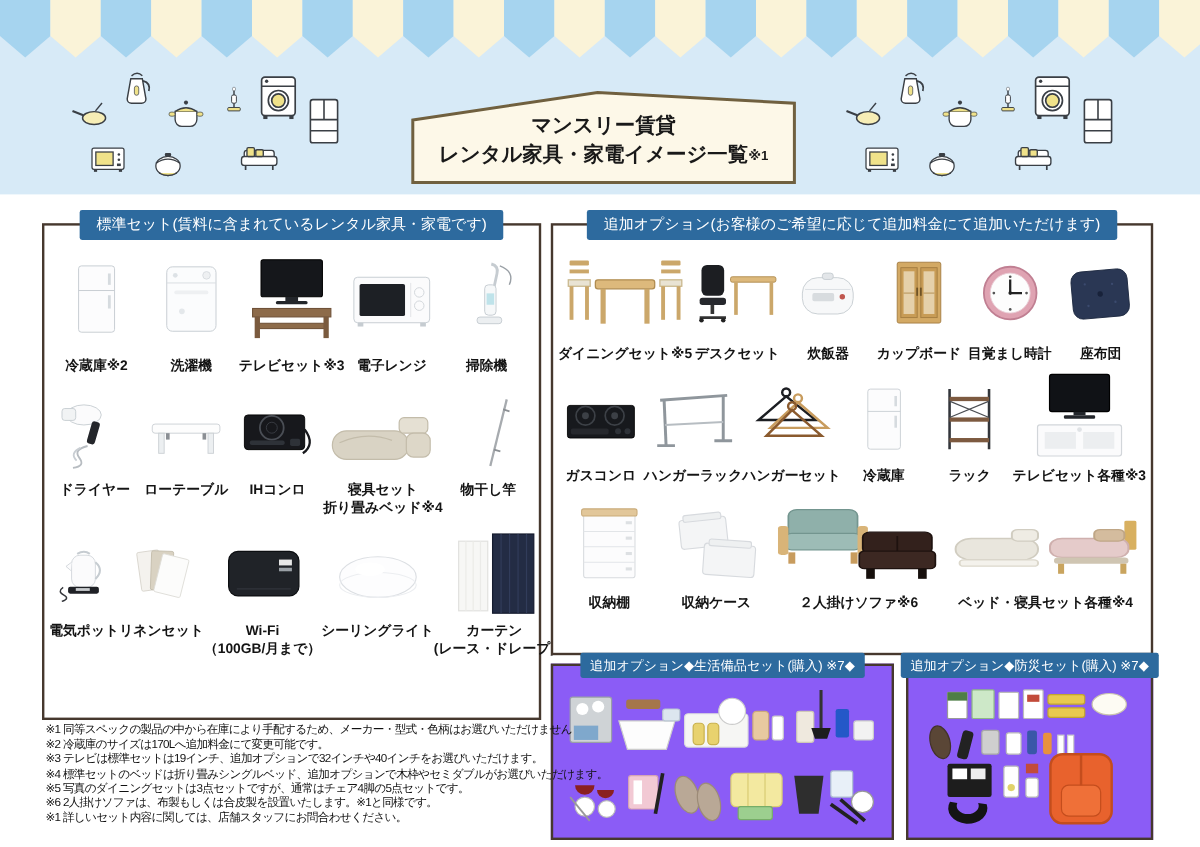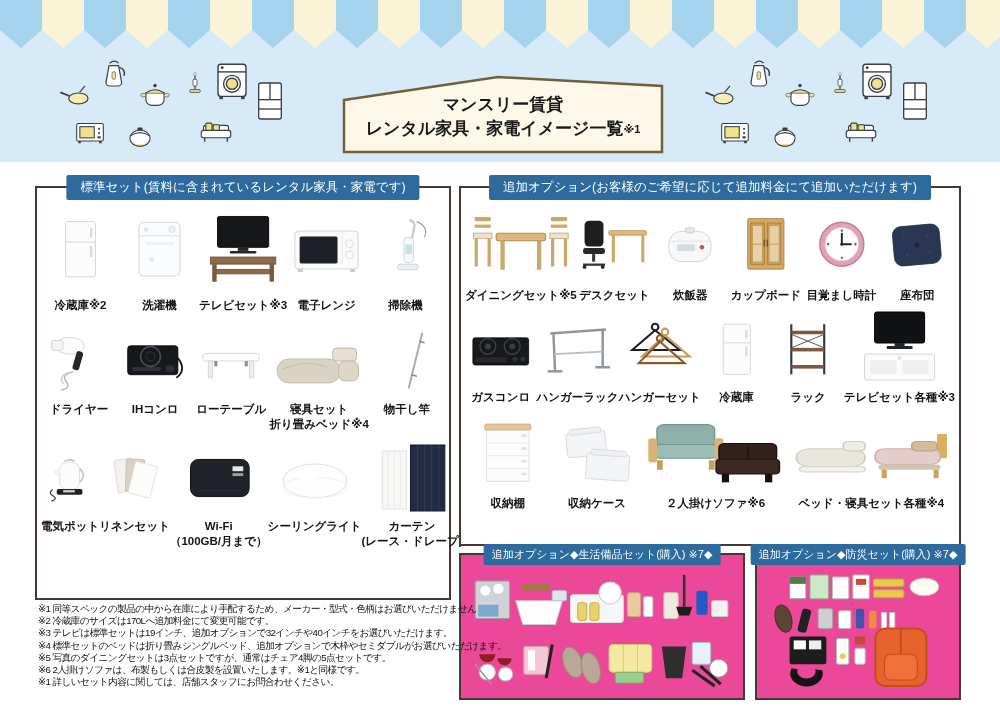--- a/index.html
+++ b/index.html
@@ -28,21 +28,21 @@
 .cell{position:relative}
 .pic{display:flex;align-items:flex-end;justify-content:center}
 .pic svg{width:100%;height:100%}
 .r-std1 .pic{height:96px}
 .r-std2 .pic{height:82px}
 .r-std3 .pic{height:80px}
 .r-opt1 .pic{height:86px}
 .r-opt2 .pic{height:80px}
 .r-opt3 .pic{height:84px}
 .lbl{font-weight:bold;font-size:11.5px;color:#141414;line-height:1.3;white-space:nowrap}
-.box{position:absolute;background:#ec4899;border:2px solid var(--panel-border,#46382e)}
+.box{position:absolute;background:#8b5cf6;border:2px solid var(--panel-border,#46382e)}
 .life{left:459px;top:553px;width:286px;height:147px}
 .dis{left:755px;top:553px;width:206px;height:147px}
 .box .pill{font-size:11px;padding:3px 8px;top:-11px}
 .box .art{position:absolute;inset:12px 4px 4px;display:flex}
 .box .art svg{width:100%;height:100%}
 .footnotes{position:absolute;left:38px;top:603px;width:424px}
 .fn{font-size:9.7px;font-weight:normal;color:#111;line-height:1.26;letter-spacing:-0.6px;white-space:nowrap}
 </style>
 </head>
 <body>
@@ -292,41 +292,41 @@
                 <rect x="44" y="27" width="9" height="25" rx="3" fill="#24262b" transform="rotate(16 48 39)"></rect>
                 <path d="M42 54 q-16 4 -9 13 q7 9 -7 11" fill="none" stroke="#b7bcc1" stroke-width="2"></path>
                 <path d="M34 56 q-12 6 -4 14" fill="none" stroke="#c9ced3" stroke-width="2"></path>
               </svg>
             </div>
             <div class="lbl">ドライヤー</div>
           </div>
           <div class="cell">
             <div class="pic">
               <svg viewBox="0 0 100 80">
+                <rect x="13" y="30" width="74" height="10" rx="3" fill="#fdfdfd" stroke="#cbd0d4"></rect>
+                <rect x="20" y="40" width="6" height="22" fill="#eceff1" stroke="#cbd0d4"></rect>
+                <rect x="74" y="40" width="6" height="22" fill="#eceff1" stroke="#cbd0d4"></rect>
+                <rect x="28" y="40" width="4" height="7" fill="#8b8f94"></rect>
+                <rect x="68" y="40" width="4" height="7" fill="#8b8f94"></rect>
+              </svg>
+            </div>
+            <div class="lbl">ローテーブル</div>
+          </div>
+          <div class="cell">
+            <div class="pic">
+              <svg viewBox="0 0 100 80">
                 <rect x="14" y="20" width="66" height="38" rx="4" fill="#17181c" stroke="#000"></rect>
                 <circle cx="44" cy="34" r="13" fill="none" stroke="#4a4e55" stroke-width="2"></circle>
                 <circle cx="44" cy="34" r="6" fill="none" stroke="#3a3e44"></circle>
                 <rect x="20" y="48" width="38" height="5" rx="2" fill="#2e3238"></rect>
                 <rect x="64" y="46" width="11" height="8" rx="2" fill="#2e3238"></rect>
                 <path d="M80 36 q12 16 -2 26" fill="none" stroke="#17181c" stroke-width="2.5"></path>
               </svg>
             </div>
             <div class="lbl">IHコンロ</div>
-          </div>
-          <div class="cell">
-            <div class="pic">
-              <svg viewBox="0 0 100 80">
-                <rect x="13" y="30" width="74" height="10" rx="3" fill="#fdfdfd" stroke="#cbd0d4"></rect>
-                <rect x="20" y="40" width="6" height="22" fill="#eceff1" stroke="#cbd0d4"></rect>
-                <rect x="74" y="40" width="6" height="22" fill="#eceff1" stroke="#cbd0d4"></rect>
-                <rect x="28" y="40" width="4" height="7" fill="#8b8f94"></rect>
-                <rect x="68" y="40" width="4" height="7" fill="#8b8f94"></rect>
-              </svg>
-            </div>
-            <div class="lbl">ローテーブル</div>
           </div>
           <div class="cell">
             <div class="pic">
               <svg viewBox="0 0 100 80">
                 <rect x="8" y="38" width="64" height="24" rx="12" fill="#d9d3c4" stroke="#c3bcaa"></rect>
                 <path d="M14 48 q22 -10 44 -2" stroke="#c3bcaa" fill="none"></path>
                 <rect x="64" y="27" width="24" height="13" rx="4" fill="#e5e0d3" stroke="#c3bcaa"></rect>
                 <rect x="70" y="40" width="20" height="20" rx="6" fill="#ddd7c8" stroke="#c3bcaa"></rect>
               </svg>
             </div>

